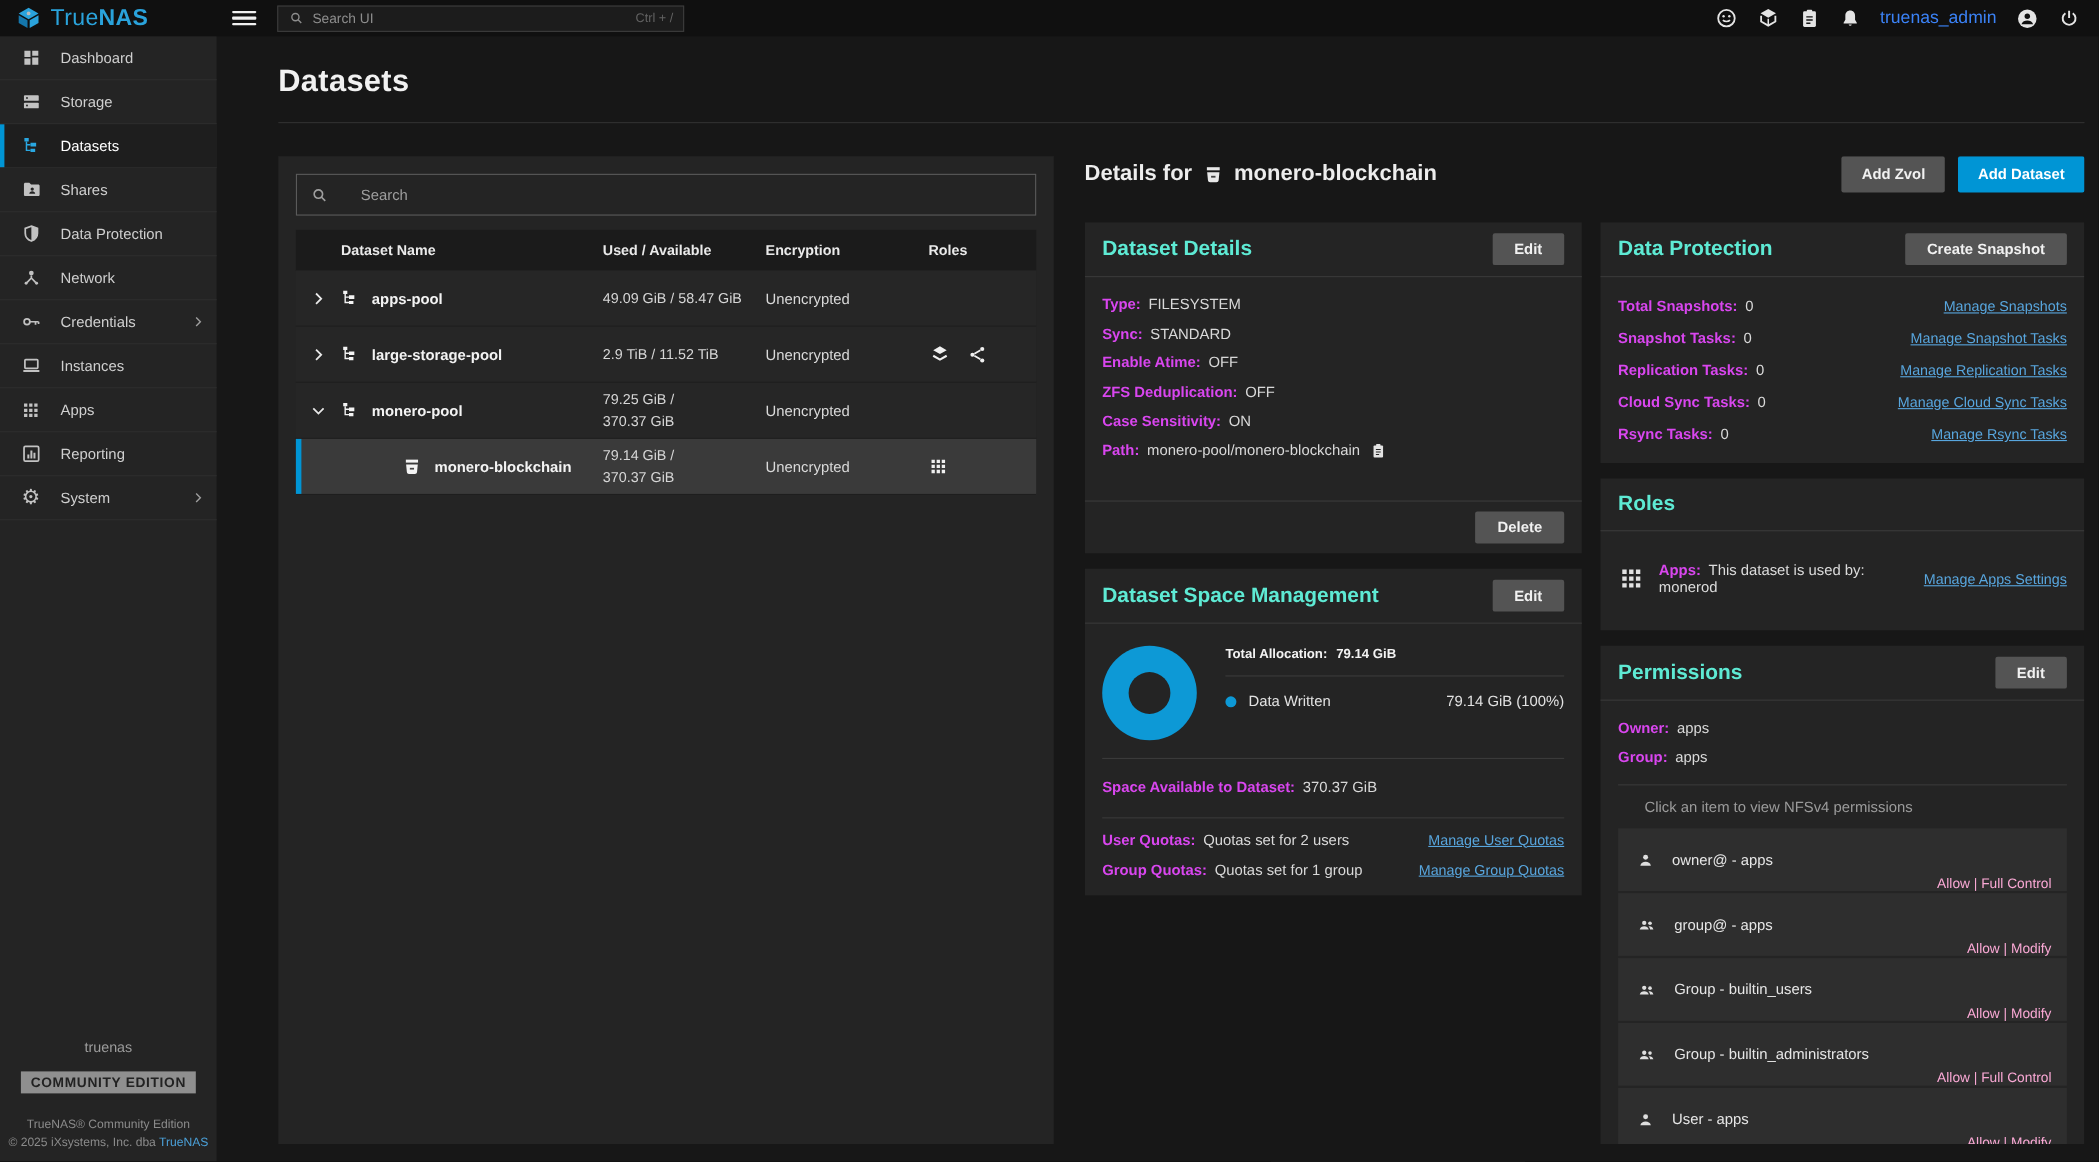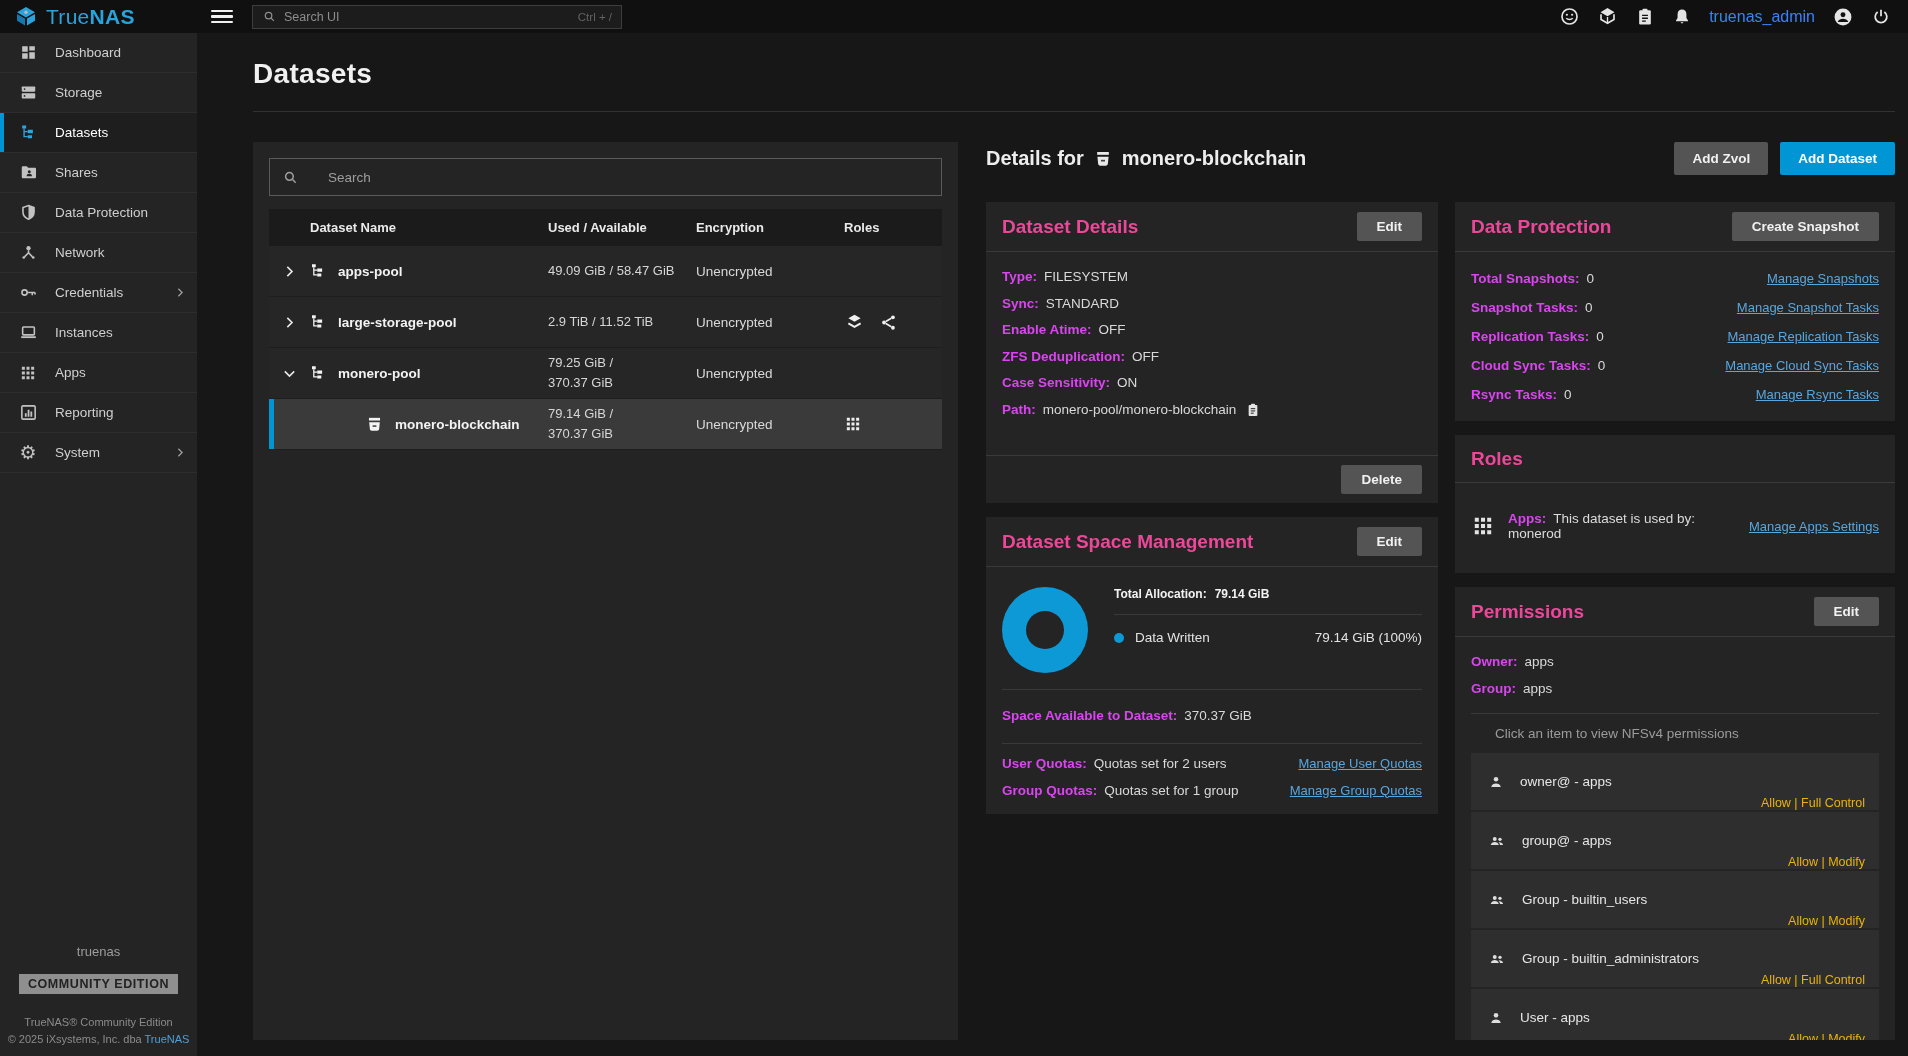--- a/index.html
+++ b/index.html
@@ -86,21 +86,21 @@
   .btn-sm   { padding:7px 20px; }
 
   .details-cols { display:flex; gap:17px; flex:1; overflow:hidden; }
   .col { display:flex; flex-direction:column; gap:14px; }
   .col-left  { width:452px; flex-shrink:0; }
   .col-right { flex:1; }
 
   .card { background:#242424; }
   .card-header { display:flex; align-items:center; justify-content:space-between; padding:10px 16px;
                  border-bottom:1px solid #3a3a3a; min-height:48px; }
-  .card-title { font-size:19px; font-weight:700; color:#ec4899; }
+  .card-title { font-size:19px; font-weight:700; color:#5eead4; }
   .card-body { padding:12px 16px; font-size:13.5px; color:#d9d9d9; }
   .kv-row { line-height:26.5px; white-space:nowrap; display:flex; align-items:center; }
   .kv-label { font-weight:700; color:#d946ef; margin-right:7px; }
   .copy-icon { margin-left:9px; color:#e3e3e3; cursor:pointer; }
   .card-footer { border-top:1px solid #3a3a3a; padding:9px 16px; display:flex; justify-content:flex-end;margin-top:20px; }
 
   
   .space-top { display:flex; gap:26px; padding:4px 0 16px; border-bottom:1px solid #3a3a3a; }
   .donut { width:86px; height:86px; border-radius:50%; background:#0d99d6; position:relative;
            flex-shrink:0; margin-top:4px; }
@@ -126,21 +126,21 @@
   .roles-row .roles-text { color:#dcdcdc; }
   .roles-row .link { margin-left:2px; }
   .apps-glyph { color:#e2e2e2; flex-shrink:0; }
 
   
   .perm-divider { border-top:1px solid #3a3a3a; margin:11px 0 0; }
   .perm-hint { color:#9b9b9b; padding:12px 0 12px 24px; font-size:13.5px; }
   .perm-item { display:flex; align-items:center; background:#2e2e2e; min-height:41px; margin-bottom:2px;
                padding:0 14px 0 16px; font-size:13.5px; color:#e6e6e6; cursor:pointer; }
   .perm-icon { margin-right:15px; color:#dedede; flex-shrink:0; }
-  .perm-perm { margin-left:auto; color:#eab308; font-size:12.5px; white-space:nowrap;margin-top:43px; }
+  .perm-perm { margin-left:auto; color:#f9a8d4; font-size:12.5px; white-space:nowrap;margin-top:43px; }
 </style>
 </head>
 <body>
 
 <div class="topbar">
   <div class="brand">
     <span>
       <svg width="24" height="24" viewBox="0 0 24 24">
         <path fill="#2aa3dc" d="M12 2 21 7.2 12 12.4 3 7.2z"></path>
         <path fill="#1477ad" d="M3 8.9v6.9L11 20.4v-6.9z"></path>

